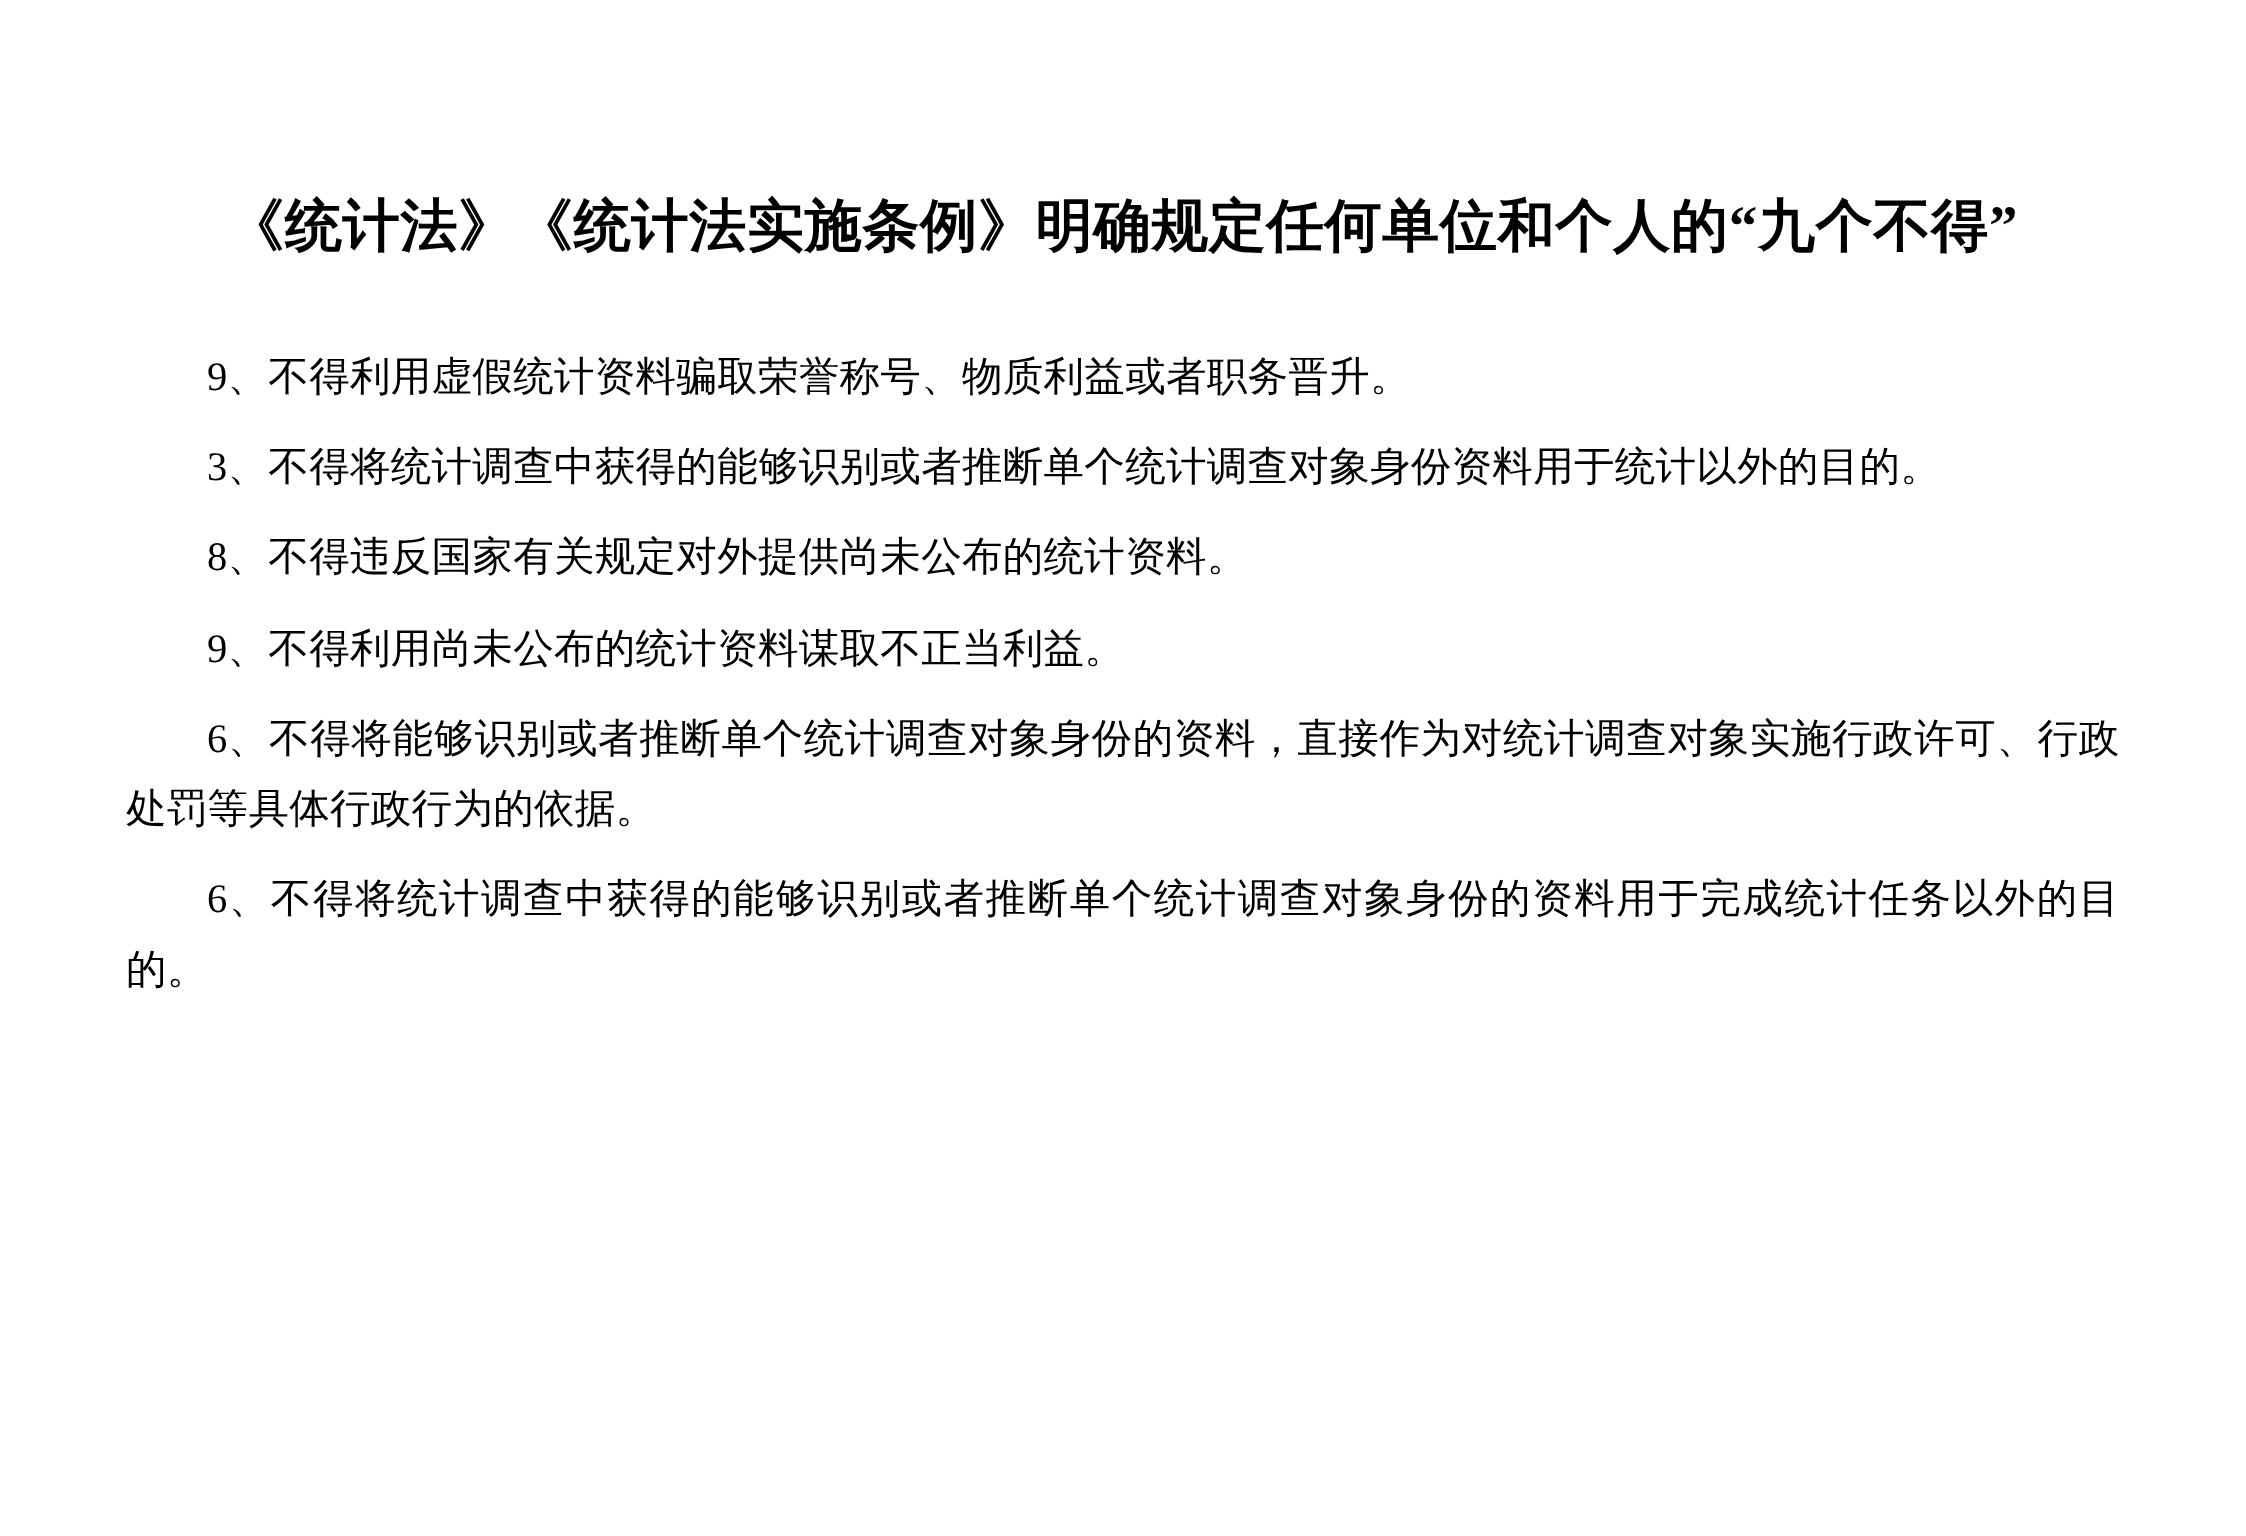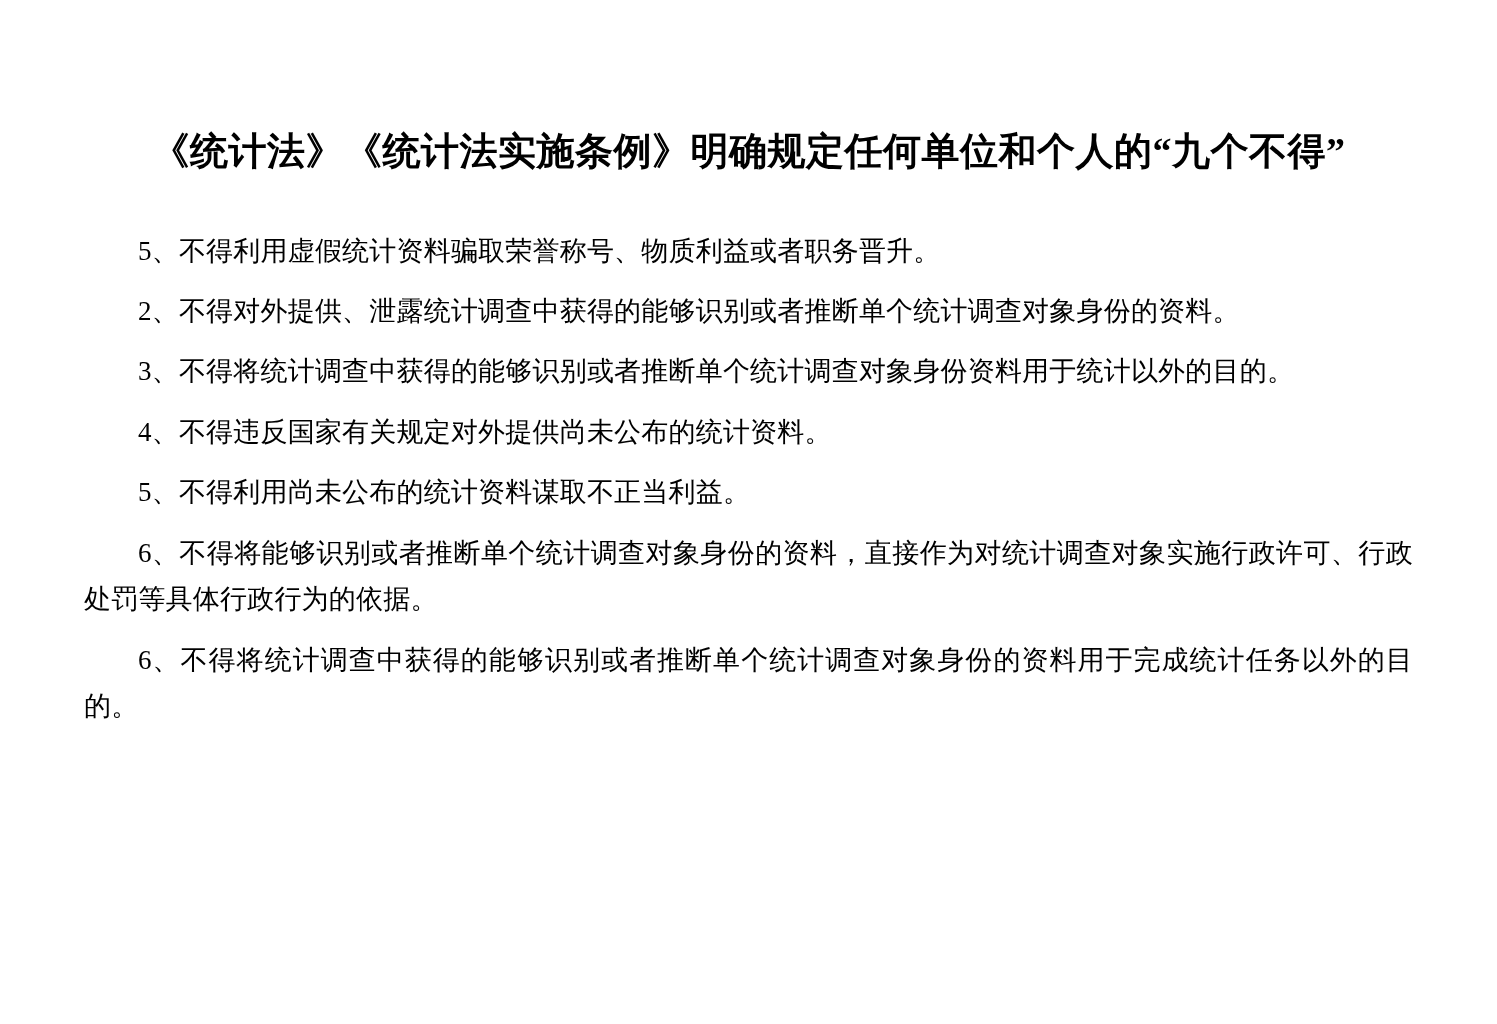--- a/index.html
+++ b/index.html
@@ -48,21 +48,20 @@
     letter-spacing: 0.2px;
   }
 </style>
 </head>
 <body>
 
 <div class="page">
   <h1 class="doc-title">《统计法》《统计法实施条例》明确规定任何单位和个人的“九个不得”</h1>
 
   <ul class="body-list">
-    <li>5、不得利用虚假统计资料骗取荣誉称号、物质利益或者职务晋升。</li>
-    <li>2、不得对外提供、泄露统计调查中获得的能够识别或者推断单个统计调查对象身份的资料。</li>
+    <li>9、不得利用虚假统计资料骗取荣誉称号、物质利益或者职务晋升。</li>
     <li>3、不得将统计调查中获得的能够识别或者推断单个统计调查对象身份资料用于统计以外的目的。</li>
-    <li>4、不得违反国家有关规定对外提供尚未公布的统计资料。</li>
-    <li>5、不得利用尚未公布的统计资料谋取不正当利益。</li>
+    <li>8、不得违反国家有关规定对外提供尚未公布的统计资料。</li>
+    <li>9、不得利用尚未公布的统计资料谋取不正当利益。</li>
     <li>6、不得将能够识别或者推断单个统计调查对象身份的资料，直接作为对统计调查对象实施行政许可、行政处罚等具体行政行为的依据。</li>
     <li>6、不得将统计调查中获得的能够识别或者推断单个统计调查对象身份的资料用于完成统计任务以外的目的。</li>
   </ul>
 </div>
 
 </body></html>

